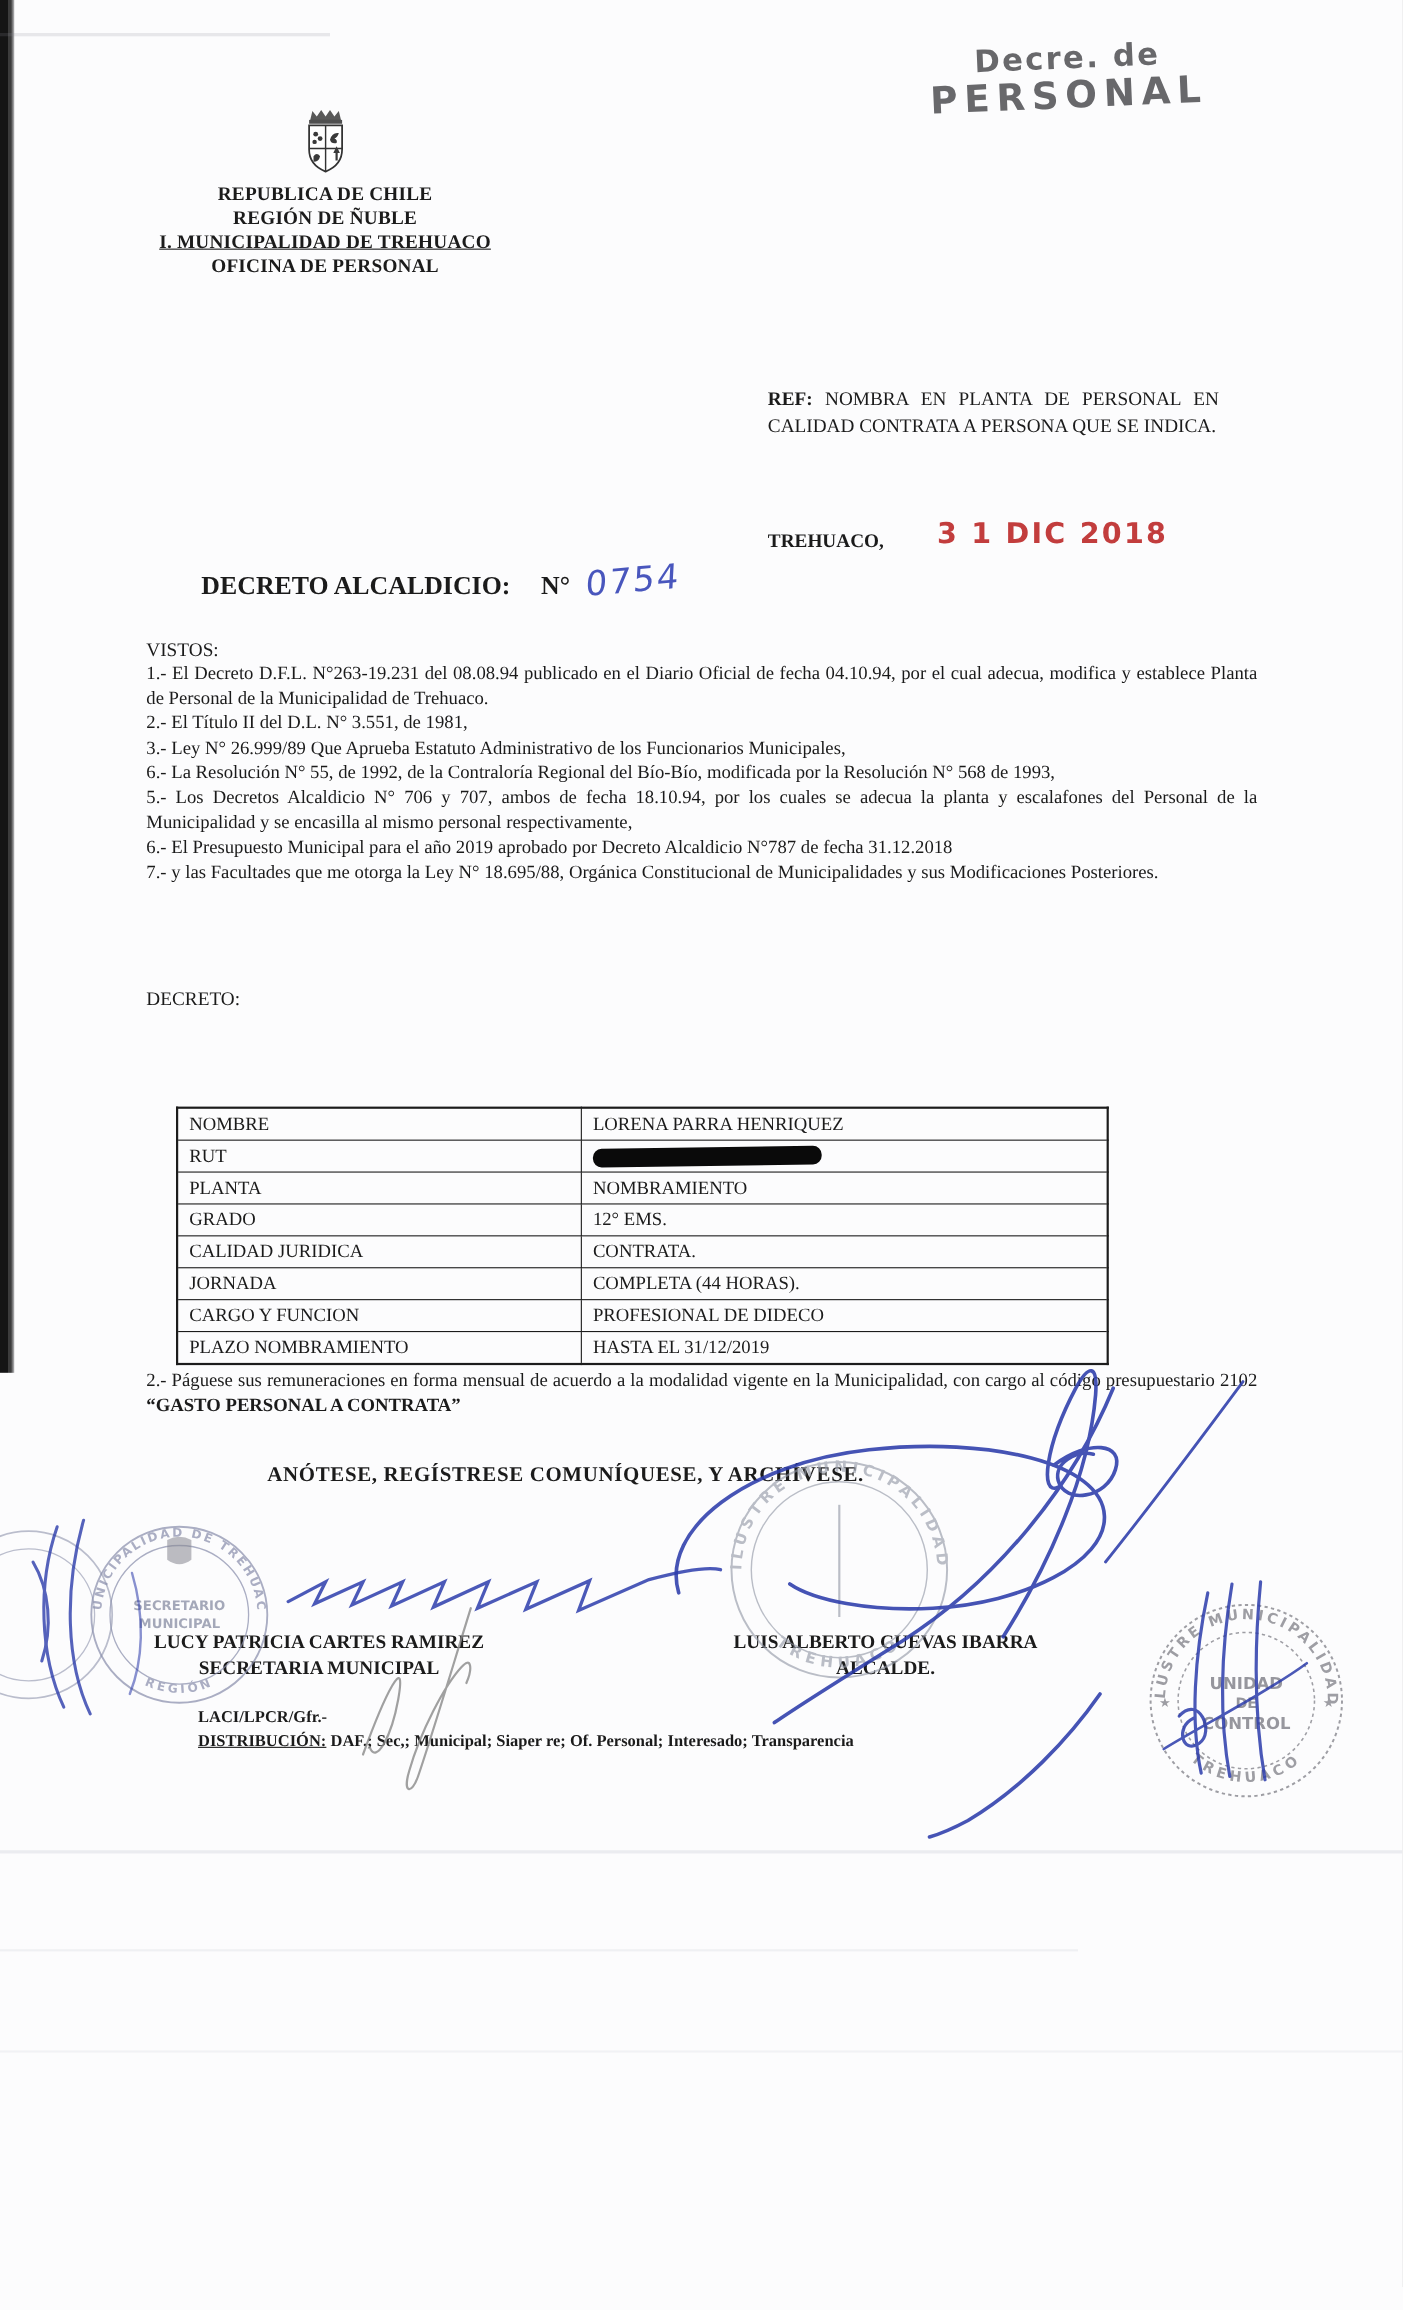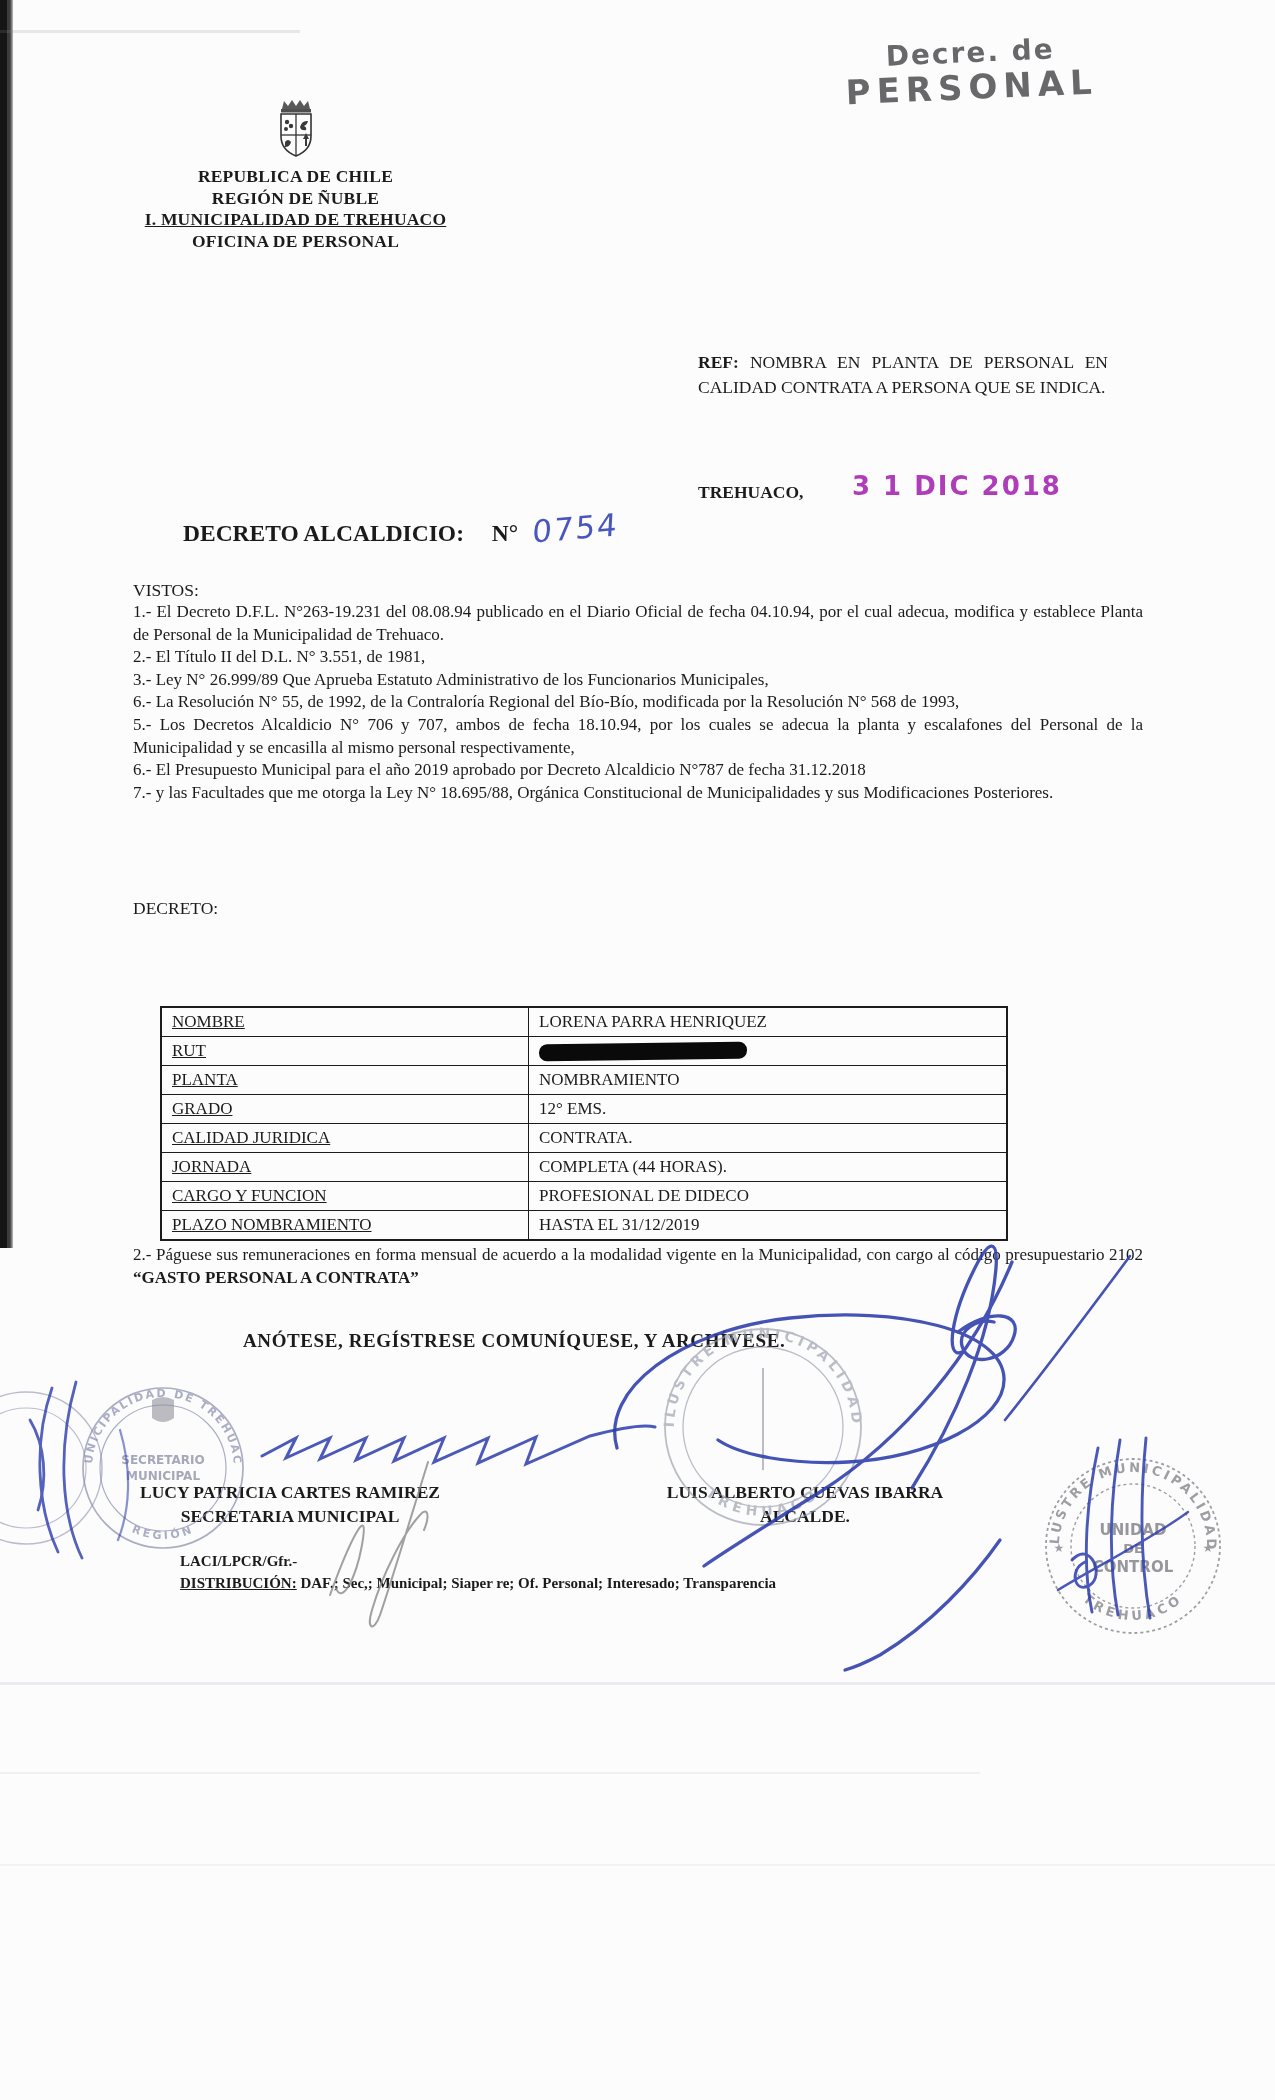--- a/index.html
+++ b/index.html
@@ -27,41 +27,41 @@
   .letterhead .crest{display:block;margin:0 auto 4px auto;}
   .letterhead div{font-weight:bold;font-size:17.5px;line-height:21.5px;letter-spacing:.2px;}
   .letterhead .u{text-decoration:underline;}
   
   .ref-block{position:absolute;left:698px;top:350px;width:410px;font-size:17.5px;
     line-height:25px;text-align:justify;}
   .ref-block .b{font-weight:bold;}
   
   .dateline{position:absolute;left:698px;top:474px;width:500px;font-size:17.5px;font-weight:bold;}
   .date-stamp{display:inline-block;margin-left:44px;font-family:"DejaVu Sans",sans-serif;
-    font-weight:bold;font-size:26px;color:#a21caf;letter-spacing:2px;opacity:.85;
+    font-weight:bold;font-size:26px;color:#b91c1c;letter-spacing:2px;opacity:.85;
     transform:translateY(-3px);}
   
   .decree-title{position:absolute;left:183px;top:512px;width:760px;font-size:23.5px;font-weight:bold;}
   .decree-title .nlabel{margin-left:22px;}
   .handwritten{display:inline-block;font-family:"DejaVu Sans",sans-serif;font-weight:400;
     font-size:31px;color:#3a49b8;letter-spacing:2px;margin-left:8px;opacity:.92;
     transform:rotate(-5deg) skewX(-8deg) translateY(-2px);}
   
   .vistos{position:absolute;left:133px;top:580px;width:1010px;}
   .vistos h3,.decreto-block h3{margin:0;font-size:17.5px;font-weight:normal;}
   .vistos p,.decreto-block p,.para2{margin:0;font-size:17px;line-height:22.6px;text-align:justify;}
   .decreto-block{position:absolute;left:133px;top:898px;width:1010px;}
   .decreto-block p{margin-top:42px;}
   .para2{position:absolute;left:133px;top:1244px;width:1010px;}
   .para2 .b{font-weight:bold;}
   
   .data-table{position:absolute;left:160px;top:1006px;border-collapse:collapse;width:848px;}
   .data-table td{border:1.5px solid #1c1c1c;font-size:17px;height:26px;padding:1px 4px 1px 10px;}
   .data-table{border:2.5px solid #1c1c1c;}
-  .data-table td.c1{width:352px;text-decoration:underline;}
+  .data-table td.c1{width:352px;}
   .redaction-bar{width:208px;height:17px;background:#0a0a0a;border-radius:8px;
     transform:rotate(-.8deg);}
   
   .closing{position:absolute;left:243px;top:1330px;width:660px;font-size:19px;
     font-weight:bold;letter-spacing:.6px;}
   .sig{position:absolute;top:1480px;width:310px;text-align:center;font-weight:bold;
     font-size:17.5px;line-height:24px;}
   .sig.left{left:135px;}
   .sig.right{left:650px;}
   .footer{position:absolute;left:180px;top:1550px;width:920px;font-size:15px;

